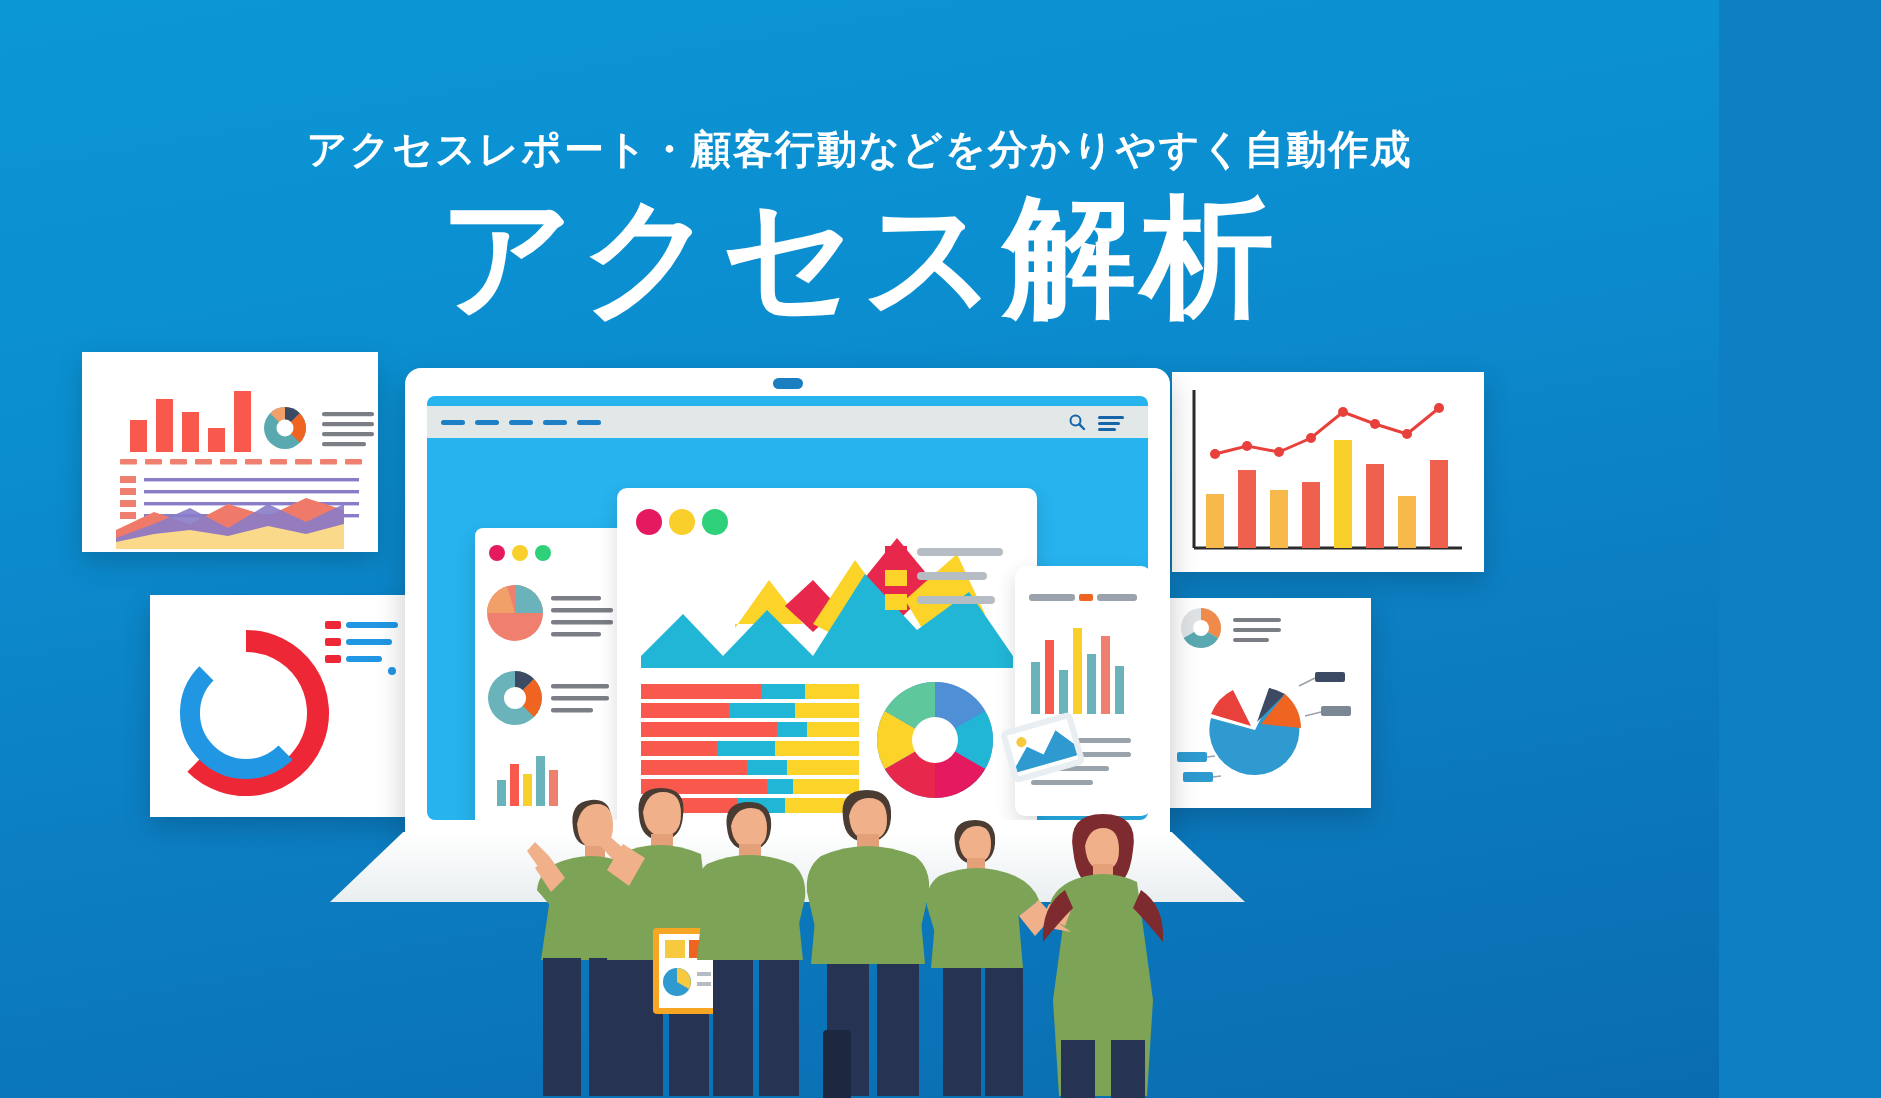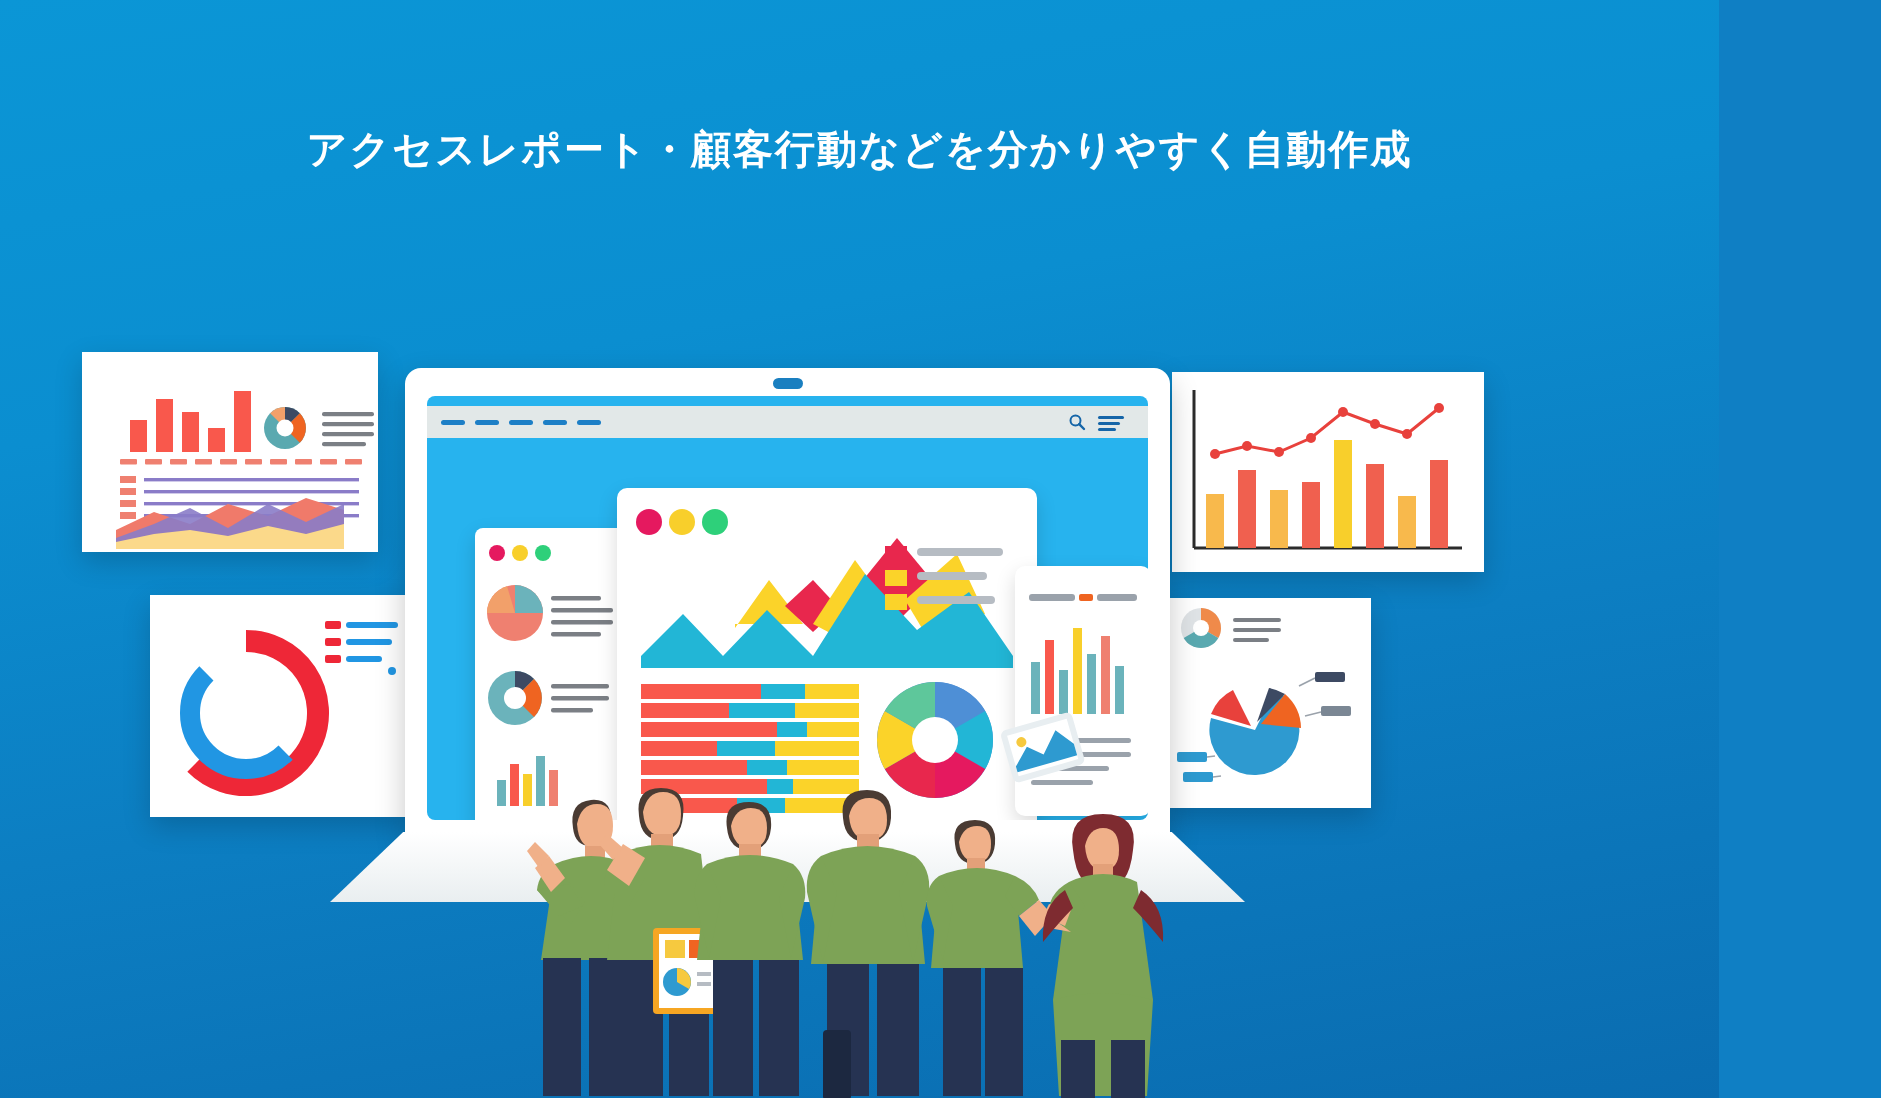--- a/index.html
+++ b/index.html
@@ -50,20 +50,21 @@
        box-shadow:0 8px 20px rgba(0,0,0,.15);overflow:hidden;}
 
   svg{display:block;overflow:visible;}
 </style>
 </head>
 <body>
 
 <div id="stage">
 
   <div class="subtitle">アクセスレポート・顧客行動などを分かりやすく自動作成</div>
+  <div class="title">アクセス解析</div>
 
   <div class="card" style="left:82px;top:352px;width:296px;height:200px;">
     <svg width="296" height="200" viewBox="0 0 296 200">
 
       <g>
         <rect x="48" y="68" width="17" height="32" fill="#f9584c"></rect>
         <rect x="74" y="47" width="17" height="53" fill="#f9584c"></rect>
         <rect x="100" y="60" width="17" height="40" fill="#f9584c"></rect>
         <rect x="126" y="76" width="17" height="24" fill="#f9584c"></rect>
         <rect x="152" y="39" width="17" height="61" fill="#f9584c"></rect>

